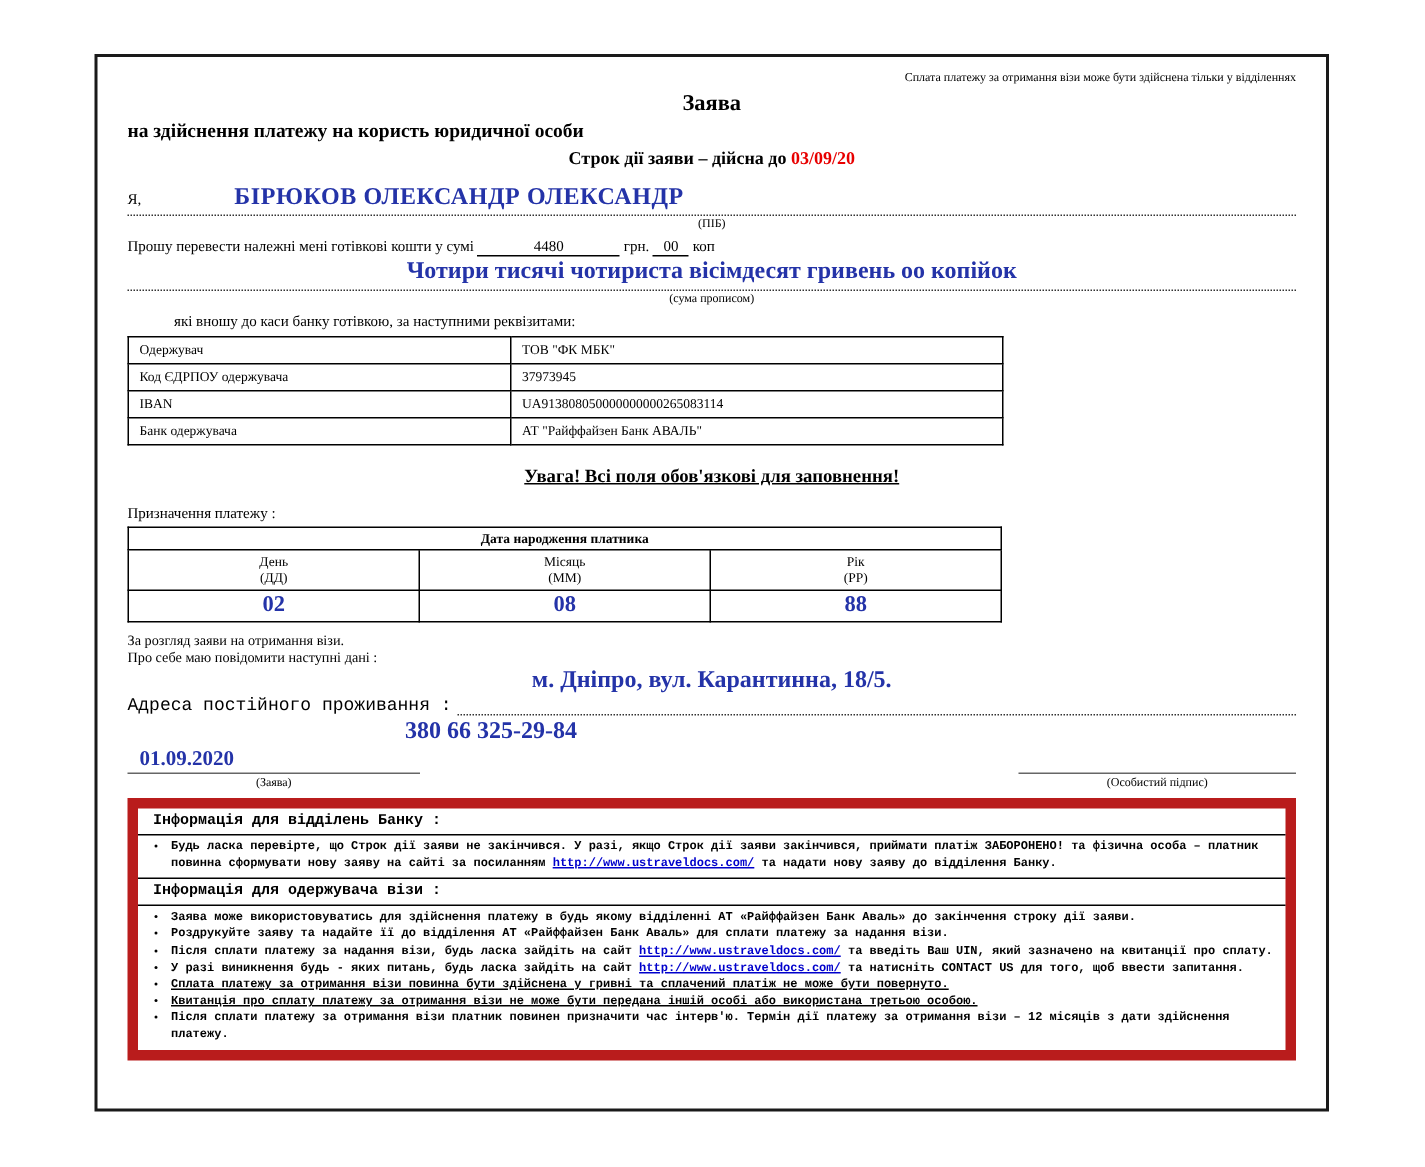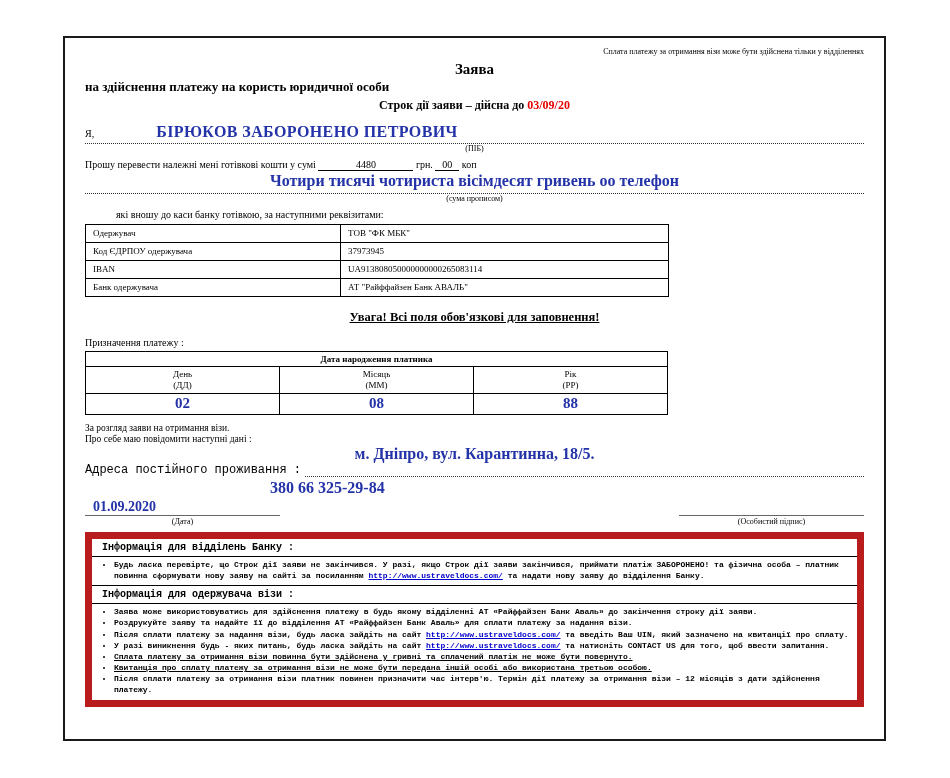--- a/index.html
+++ b/index.html
@@ -78,33 +78,33 @@
 
   <div class="t1">Заява</div>
   <div class="t2">на здійснення платежу на користь юридичної особи</div>
   <div class="t3">
     <span>Строк дії заяви – дійсна до</span>
     <span class="expiry">03/09/20</span>
   </div>
 
   <div class="name-row">
     <span class="name-prefix">Я,</span>
-    <span class="applicant-name">БІРЮКОВ ЗАБОРОНЕНО ПЕТРОВИЧ</span>
+    <span class="applicant-name">БІРЮКОВ ОЛЕКСАНДР ОЛЕКСАНДР</span>
   </div>
   <div class="caption">(ПІБ)</div>
 
   <div class="amount-line">
     <span>Прошу перевести належні мені готівкові кошти у сумі</span>
     <span class="u-seg u-amt">4480</span>
     <span>грн.</span>
     <span class="u-seg u-kop">00</span>
     <span>коп</span>
   </div>
 
-  <div class="words-line">Чотири тисячі чотириста вісімдесят гривень оо телефон</div>
+  <div class="words-line">Чотири тисячі чотириста вісімдесят гривень оо копійок</div>
   <div class="caption">(сума прописом)</div>
 
   <div class="cash-note">які вношу до каси банку готівкою, за наступними реквізитами:</div>
 
   <table class="req">
     <tbody>
         <tr>
       <td class="lab">Одержувач</td>
       <td class="val">ТОВ "ФК МБК"</td>
     </tr>
@@ -162,21 +162,21 @@
     <span>Адреса постійного проживання :</span>
     <span class="dots"></span>
   </div>
 
   <div class="phone-value">380 66 325-29-84</div>
 
   <div class="sig-row">
     <div class="sig-left">
       <div class="date-value">01.09.2020</div>
       <div class="sig-line"></div>
-      <div class="sig-caption">(Дата)</div>
+      <div class="sig-caption">(Заява)</div>
     </div>
     <div class="sig-right">
       <div class="sig-line"></div>
       <div class="sig-caption">(Особистий підпис)</div>
     </div>
   </div>
 
   <div class="info-box">
     <div class="info-title">Інформація для відділень Банку :</div>
     <div class="info-content">

